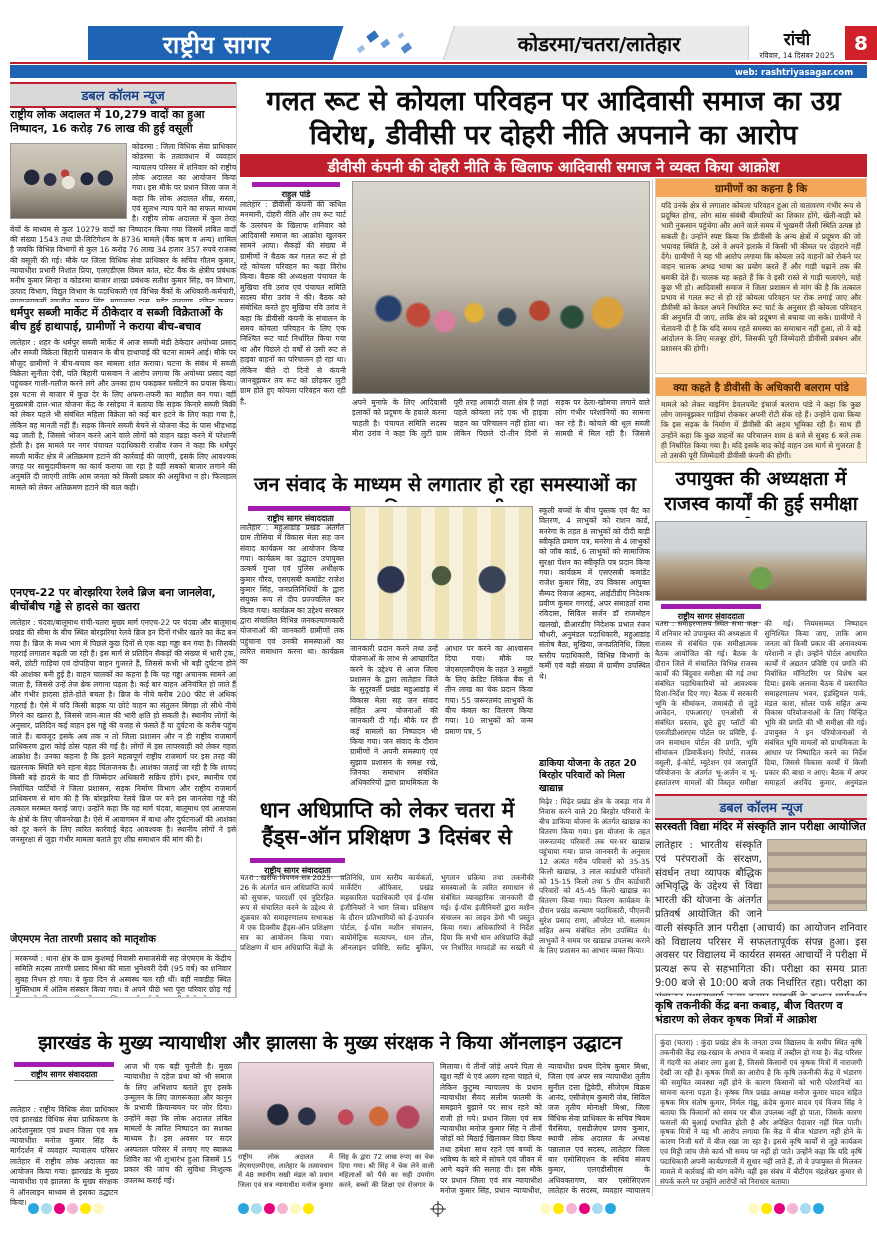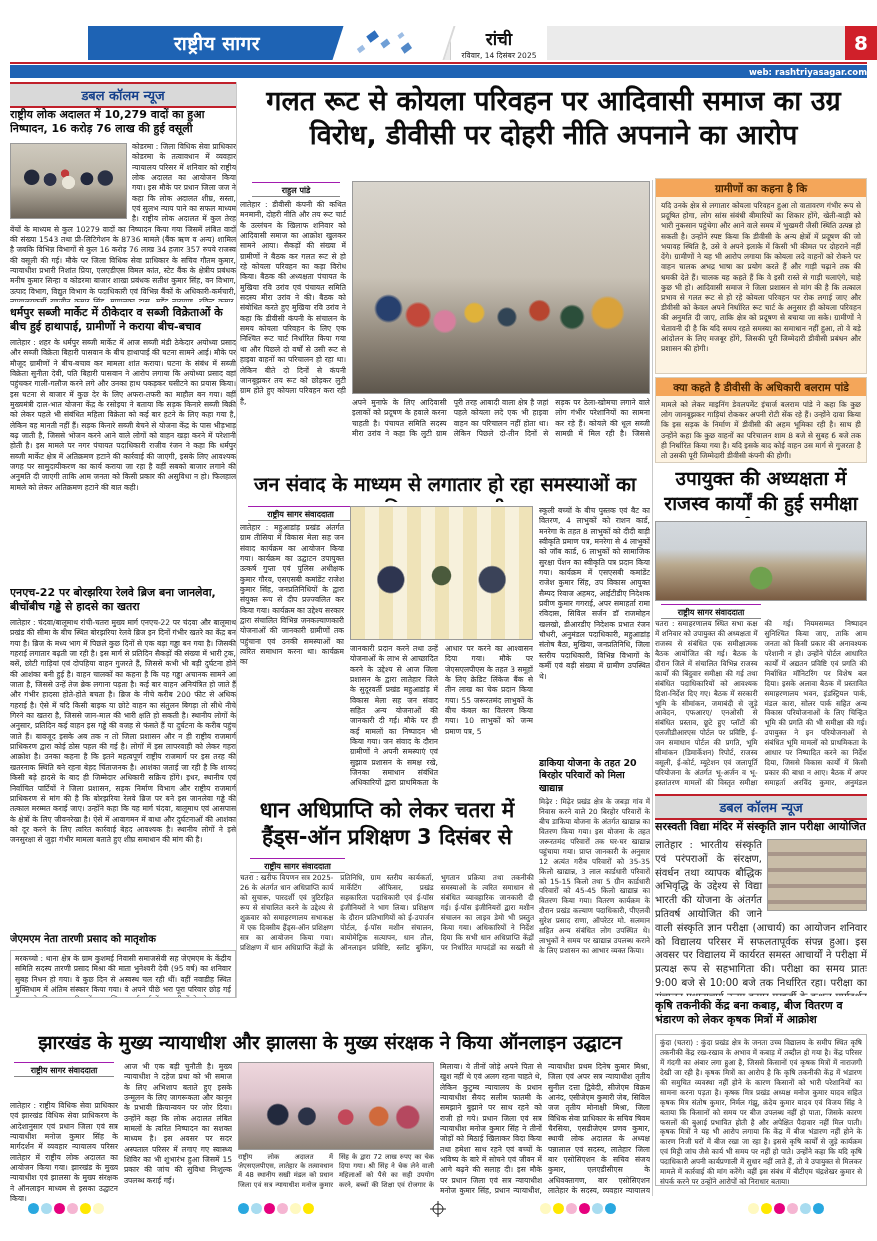--- a/index.html
+++ b/index.html
@@ -1,41 +1,41 @@
 <!DOCTYPE html>
 <html><head>
 <meta charset="utf-8">
 <style>
   html,body{margin:0;padding:0;background:#9a9a9a;}
   #page{position:relative;width:877px;height:1241px;background:#ffffff;margin:0 auto;
         font-family:"DejaVu Sans",sans-serif;color:#1c1c1c;overflow:hidden;}
   .abs{position:absolute;}
   
   .mast-bar{position:absolute;left:88px;top:26px;width:757px;height:34px;background:#ebebeb;display:flex;align-items:stretch;}
-  .mast-logo{width:258px;background:#1e63b4;color:#fff;font-weight:bold;font-size:19px;
+  .mast-logo{width:258px;background:#1e63b4;color:#fff;font-weight:bold;font-size:24px;
              display:flex;align-items:center;justify-content:center;letter-spacing:.5px;}
   .mast-div{position:relative;width:110px;background:#fff;transform:skewX(-18deg);margin-left:-8px;border-right:2px solid #d9d9d9;overflow:hidden;}
   .dia{position:absolute;background:#2e6fbe;transform:rotate(45deg);}
   .mast-section{flex:1;display:flex;align-items:center;justify-content:center;font-weight:bold;font-size:20px;color:#0c0c0c;}
   .mast-edition{width:96px;background:#fff;border-left:1px solid #cfcfcf;display:flex;flex-direction:column;align-items:center;justify-content:center;}
   .mast-city{font-weight:bold;font-size:17px;color:#111;}
   .mast-date{font-size:7.5px;color:#222;}
   .mast-page{position:absolute;right:0;top:26px;width:32px;height:34px;background:#d0202a;color:#fff;
              font-weight:bold;font-size:20px;display:flex;align-items:center;justify-content:center;}
   .red-rule{position:absolute;left:10px;top:62px;width:857px;height:2px;background:#c0202b;}
   .web-strip{position:absolute;left:10px;top:65px;width:857px;height:13px;background:#1e63b4;color:#fff;
-             font-size:8.5px;font-weight:bold;display:flex;align-items:center;justify-content:flex-end;padding-right:0;box-sizing:border-box;}
+             font-size:8.5px;font-weight:bold;display:flex;align-items:center;justify-content:flex-end;padding-right:14px;box-sizing:border-box;}
   
   .colrule{position:absolute;width:1px;background:#c9c9c9;}
   .gray-hdr{background:#d9d9d9;border-top:2px solid #c0202b;border-bottom:2px solid #c0202b;
             color:#16418c;font-weight:bold;font-size:13px;display:flex;align-items:center;justify-content:center;}
   .hl{font-weight:bold;color:#0d0d0d;line-height:1.3;overflow:hidden;}
   .hl-sm{font-size:11px;}
   .body-text{font-size:7.5px;line-height:1.38;text-align:justify;color:#1d1d1d;overflow:hidden;}
-  .byline{font-weight:bold;font-size:8px;text-align:center;border-top:1px solid #a21caf;border-bottom:1px solid #888;
+  .byline{font-weight:bold;font-size:8px;text-align:center;border-top:5px solid #a21caf;border-bottom:1px solid #888;
           padding:1px 0;color:#111;overflow:hidden;white-space:nowrap;}
   .cols2{column-count:2;column-gap:7px;column-fill:auto;}
   .cols3{column-count:3;column-gap:7px;column-fill:auto;}
   .photo{border:1px solid #9a9a9a;box-sizing:border-box;overflow:hidden;}
   .ph-cheque{background:
       radial-gradient(circle at 50% 52%, #e9e5d8 0 9%, transparent 10%),
       radial-gradient(circle at 18% 45%, #23283a 0 7%, transparent 8%),
       radial-gradient(circle at 34% 48%, #2c3148 0 7%, transparent 8%),
       radial-gradient(circle at 66% 47%, #20263b 0 7%, transparent 8%),
       radial-gradient(circle at 82% 46%, #2a3044 0 7%, transparent 8%),
@@ -89,20 +89,21 @@
     <div class="mast-logo">
       <span>राष्ट्रीय सागर</span>
     </div>
     <div class="mast-div">
       <span class="dia" style="left:28px;top:6px;width:9px;height:9px;"></span>
       <span class="dia" style="left:44px;top:14px;width:7px;height:7px;background:#6f9fd6;"></span>
       <span class="dia" style="left:22px;top:20px;width:6px;height:6px;background:#9dbde4;"></span>
       <span class="dia" style="left:58px;top:7px;width:5px;height:5px;background:#9dbde4;"></span>
       <span class="dia" style="left:66px;top:18px;width:8px;height:8px;background:#5188c8;"></span>
     </div>
+    <div class="mast-section">कोडरमा/चतरा/लातेहार</div>
     <div class="mast-edition">
       <div class="mast-city">रांची</div>
       <div class="mast-date">रविवार, 14 दिसंबर 2025</div>
     </div>
   </div>
   <div class="mast-page">8</div>
   <div class="red-rule"></div>
   <div class="web-strip">
     <span>web: rashtriyasagar.com</span>
   </div>
@@ -123,20 +124,23 @@
   <div class="abs hl hl-sm" style="left:10px;top:306px;width:226px;height:30px;">धर्मपुर सब्जी मार्केट में ठीकेदार व सब्जी विक्रेताओं के बीच हुई हाथापाई, ग्रामीणों ने कराया बीच-बचाव</div>
   <div class="abs body-text" style="left:10px;top:338px;width:226px;height:244px;">लातेहार : शहर के धर्मपुर सब्जी मार्केट में आज सब्जी मंडी ठेकेदार अयोध्या प्रसाद और सब्जी विक्रेता बिहारी पासवान के बीच हाथापाई की घटना सामने आई। मौके पर मौजूद ग्रामीणों ने बीच-बचाव कर मामला शांत कराया। घटना के संबंध में सब्जी विक्रेता सुनीता देवी, पति बिहारी पासवान ने आरोप लगाया कि अयोध्या प्रसाद वहां पहुंचकर गाली-गलौज करने लगे और उनका हाथ पकड़कर घसीटने का प्रयास किया। इस घटना से बाजार में कुछ देर के लिए अफरा-तफरी का माहौल बन गया। वहीं मुख्यमंत्री दाल-भात योजना केंद्र के रसोइया ने बताया कि सड़क किनारे सब्जी बिक्री को लेकर पहले भी संबंधित महिला विक्रेता को कई बार हटने के लिए कहा गया है, लेकिन वह मानती नहीं हैं। सड़क किनारे सब्जी बेचने से योजना केंद्र के पास भीड़भाड़ बढ़ जाती है, जिससे भोजन करने आने वाले लोगों को वाहन खड़ा करने में परेशानी होती है। इस मामले पर नगर पंचायत पदाधिकारी राजीव रंजन ने कहा कि धर्मपुर सब्जी मार्केट क्षेत्र में अतिक्रमण हटाने की कार्रवाई की जाएगी, इसके लिए आवश्यक जगह पर सामुदायीकरण का कार्य कराया जा रहा है वहीं सबको बाजार लगाने की अनुमति दी जाएगी ताकि आम जनता को किसी प्रकार की असुविधा न हो। फिलहाल मामले को लेकर अतिक्रमण हटाने की बात कही।</div>
 
   <div class="abs hl hl-sm" style="left:10px;top:586px;width:226px;height:30px;">एनएच-22 पर बोरझरिया रेलवे ब्रिज बना जानलेवा, बीचोंबीच गड्ढे से हादसे का खतरा</div>
   <div class="abs body-text" style="left:10px;top:618px;width:226px;height:310px;">लातेहार : चंदवा/बालूमाथ रांची-चतरा मुख्य मार्ग एनएच-22 पर चंदवा और बालूमाथ प्रखंड की सीमा के बीच स्थित बोरझरिया रेलवे ब्रिज इन दिनों गंभीर खतरे का केंद्र बन गया है। ब्रिज के मध्य भाग में पिछले कुछ दिनों से एक बड़ा गड्ढा बन गया है। जिसकी गहराई लगातार बढ़ती जा रही है। इस मार्ग से प्रतिदिन सैकड़ों की संख्या में भारी ट्रक, बसें, छोटी गाड़ियां एवं दोपहिया वाहन गुजरते हैं, जिससे कभी भी बड़ी दुर्घटना होने की आशंका बनी हुई है। वाहन चालकों का कहना है कि यह गड्ढा अचानक सामने आ जाता है, जिससे उन्हें तेज ब्रेक लगाना पड़ता है। कई बार वाहन अनियंत्रित हो जाते हैं और गंभीर हादसा होते-होते बचता है। ब्रिज के नीचे करीब 200 फीट से अधिक गहराई है। ऐसे में यदि किसी बाइक या छोटे वाहन का संतुलन बिगड़ा तो सीधे नीचे गिरने का खतरा है, जिससे जान-माल की भारी क्षति हो सकती है। स्थानीय लोगों के अनुसार, प्रतिदिन कई वाहन इस गड्ढे की वजह से फंसते हैं या दुर्घटना के करीब पहुंच जाते हैं। बावजूद इसके अब तक न तो जिला प्रशासन और न ही राष्ट्रीय राजमार्ग प्राधिकरण द्वारा कोई ठोस पहल की गई है। लोगों में इस लापरवाही को लेकर गहरा आक्रोश है। उनका कहना है कि इतने महत्वपूर्ण राष्ट्रीय राजमार्ग पर इस तरह की खतरनाक स्थिति बने रहना बेहद चिंताजनक है। आशंका जताई जा रही है कि शायद किसी बड़े हादसे के बाद ही जिम्मेदार अधिकारी सक्रिय होंगे। इधर, स्थानीय एवं निर्वाचित पार्टियों ने जिला प्रशासन, सड़क निर्माण विभाग और राष्ट्रीय राजमार्ग प्राधिकरण से मांग की है कि बोरझरिया रेलवे ब्रिज पर बने इस जानलेवा गड्ढे की तत्काल मरम्मत कराई जाए। उन्होंने कहा कि यह मार्ग चंदवा, बालूमाथ एवं आसपास के क्षेत्रों के लिए जीवनरेखा है। ऐसे में आवागमन में बाधा और दुर्घटनाओं की आशंका को दूर करने के लिए त्वरित कार्रवाई बेहद आवश्यक है। स्थानीय लोगों ने इसे जनसुरक्षा से जुड़ा गंभीर मामला बताते हुए शीघ्र समाधान की मांग की है।</div>
 
   <div class="abs hl" style="left:10px;top:932px;width:226px;height:16px;font-size:10px;">जेएमएम नेता तारणी प्रसाद को मातृशोक</div>
   <div class="abs body-text boxed" style="left:10px;top:950px;width:226px;height:48px;">मरकच्चो : थाना क्षेत्र के ग्राम कुशमई निवासी समाजसेवी सह जेएमएम के केंद्रीय समिति सदस्य तारणी प्रसाद मिश्रा की माता भुनेश्वरी देवी (95 वर्ष) का शनिवार सुबह निधन हो गया। वे कुछ दिन से अस्वस्थ चल रही थीं। वहीं नवाडीह स्थित मुक्तिधाम में अंतिम संस्कार किया गया। वे अपने पीछे भरा पूरा परिवार छोड़ गई हैं। उनके निधन पर परिजनों, सामाजिक कार्यकर्ताओं व ग्रामीणों ने शोक व्यक्त किया है। शोक व्यक्त करने वालों में पूर्व जिला अध्यक्ष शालिनी गुप्ता, मुखिया बीणा देवी, समाजसेवी शंकर साव, किशोर यादव, बीरेंद्र यादव, सुरेश पासवान, रोहित साव, मुन्ना सिंह, दीपक साव, महेंद्र यादव, खिरू साव, रोहित साव शामिल हैं।</div>
 
   <div class="abs hl" style="left:240px;top:84px;width:627px;height:68px;font-size:27px;text-align:center;line-height:1.25;">गलत रूट से कोयला परिवहन पर आदिवासी समाज का उग्र विरोध, डीवीसी पर दोहरी नीति अपनाने का आरोप</div>
+  <div class="abs red-banner" style="left:240px;top:154px;width:627px;height:23px;font-size:15px;">
+    <span>डीवीसी कंपनी की दोहरी नीति के खिलाफ आदिवासी समाज ने व्यक्त किया आक्रोश</span>
+  </div>
 
   <div class="abs byline" style="left:252px;top:182px;width:88px;">राहुल पांडे</div>
   <div class="abs body-text" style="left:240px;top:200px;width:106px;height:247px;">लातेहार : डीवीसी कंपनी की कथित मनमानी, दोहरी नीति और तय रूट चार्ट के उल्लंघन के खिलाफ शनिवार को आदिवासी समाज का आक्रोश खुलकर सामने आया। सैकड़ों की संख्या में ग्रामीणों ने बैठक कर गलत रूट से हो रहे कोयला परिवहन का कड़ा विरोध किया। बैठक की अध्यक्षता पंचायत के मुखिया रवि उरांव एवं पंचायत समिति सदस्य मीरा उरांव ने की। बैठक को संबोधित करते हुए मुखिया रवि उरांव ने कहा कि डीवीसी कंपनी के संचालन के समय कोयला परिवहन के लिए एक निश्चित रूट चार्ट निर्धारित किया गया था और पिछले दो वर्षों से उसी रूट से हाइवा वाहनों का परिचालन हो रहा था। लेकिन बीते दो दिनों से कंपनी जानबूझकर तय रूट को छोड़कर लुटी ग्राम होते हुए कोयला परिवहन करा रही है,</div>
   <div class="abs photo ph-crowd" style="left:352px;top:181px;width:298px;height:213px;"></div>
   <div class="abs body-text cols3" style="left:352px;top:398px;width:298px;height:49px;">अपने मुनाफे के लिए आदिवासी इलाकों को प्रदूषण के हवाले करना चाहती है। पंचायत समिति सदस्य मीरा उरांव ने कहा कि लुटी ग्राम पूरी तरह आबादी वाला क्षेत्र है जहां पहले कोयला लदे एक भी हाइवा वाहन का परिचालन नहीं होता था। लेकिन पिछले दो-तीन दिनों से सड़क पर ठेला-खोमचा लगाने वाले लोग गंभीर परेशानियों का सामना कर रहे हैं। कोयले की धूल सब्जी सामग्री में मिल रही है। जिससे उनके व्यवसाय पर भी प्रतिकूल असर पड़ रहा है। उन्होंने साफ शब्दों में चेतावनी दी कि यदि समय रहते डीवीसी ने इस रूट से लदे हाइवा वाहन लुटी ग्राम पहुंचा, स्थानीय लोग आक्रोशित हो गए और डीवीसी के कोयला परिवहन (हाइवे परिचालन) को घंटों तक रोक दिया। बाद में प्रशासन के हस्तक्षेप और समझाने-बुझाने के बाद जाम हटाया गया। इसके बावजूद शनिवार की सुबह</div>
 
   <div class="abs obox" style="left:655px;top:178px;width:212px;height:196px;">
     <div class="obox-hdr">ग्रामीणों का कहना है कि</div>
     <div class="obox-body body-text" style="height:170px;font-size:7.4px;">यदि उनके क्षेत्र से लगातार कोयला परिवहन हुआ तो वातावरण गंभीर रूप से प्रदूषित होगा, लोग सांस संबंधी बीमारियों का शिकार होंगे, खेती-बाड़ी को भारी नुकसान पहुंचेगा और आने वाले समय में भुखमरी जैसी स्थिति उत्पन्न हो सकती है। उन्होंने स्पष्ट किया कि डीवीसी के अन्य क्षेत्रों में प्रदूषण की जो भयावह स्थिति है, उसे वे अपने इलाके में किसी भी कीमत पर दोहराने नहीं देंगे। ग्रामीणों ने यह भी आरोप लगाया कि कोयला लदे वाहनों को रोकने पर वाहन चालक अभद्र भाषा का प्रयोग करते हैं और गाड़ी चढ़ाने तक की धमकी देते हैं। चालक यह कहते हैं कि वे इसी रास्ते से गाड़ी चलाएंगे, चाहे कुछ भी हो। आदिवासी समाज ने जिला प्रशासन से मांग की है कि तत्काल प्रभाव से गलत रूट से हो रहे कोयला परिवहन पर रोक लगाई जाए और डीवीसी को केवल अपने निर्धारित रूट चार्ट के अनुसार ही कोयला परिवहन की अनुमति दी जाए, ताकि क्षेत्र को प्रदूषण से बचाया जा सके। ग्रामीणों ने चेतावनी दी है कि यदि समय रहते समस्या का समाधान नहीं हुआ, तो वे बड़े आंदोलन के लिए मजबूर होंगे, जिसकी पूरी जिम्मेदारी डीवीसी प्रबंधन और प्रशासन की होगी।</div>
   </div>

